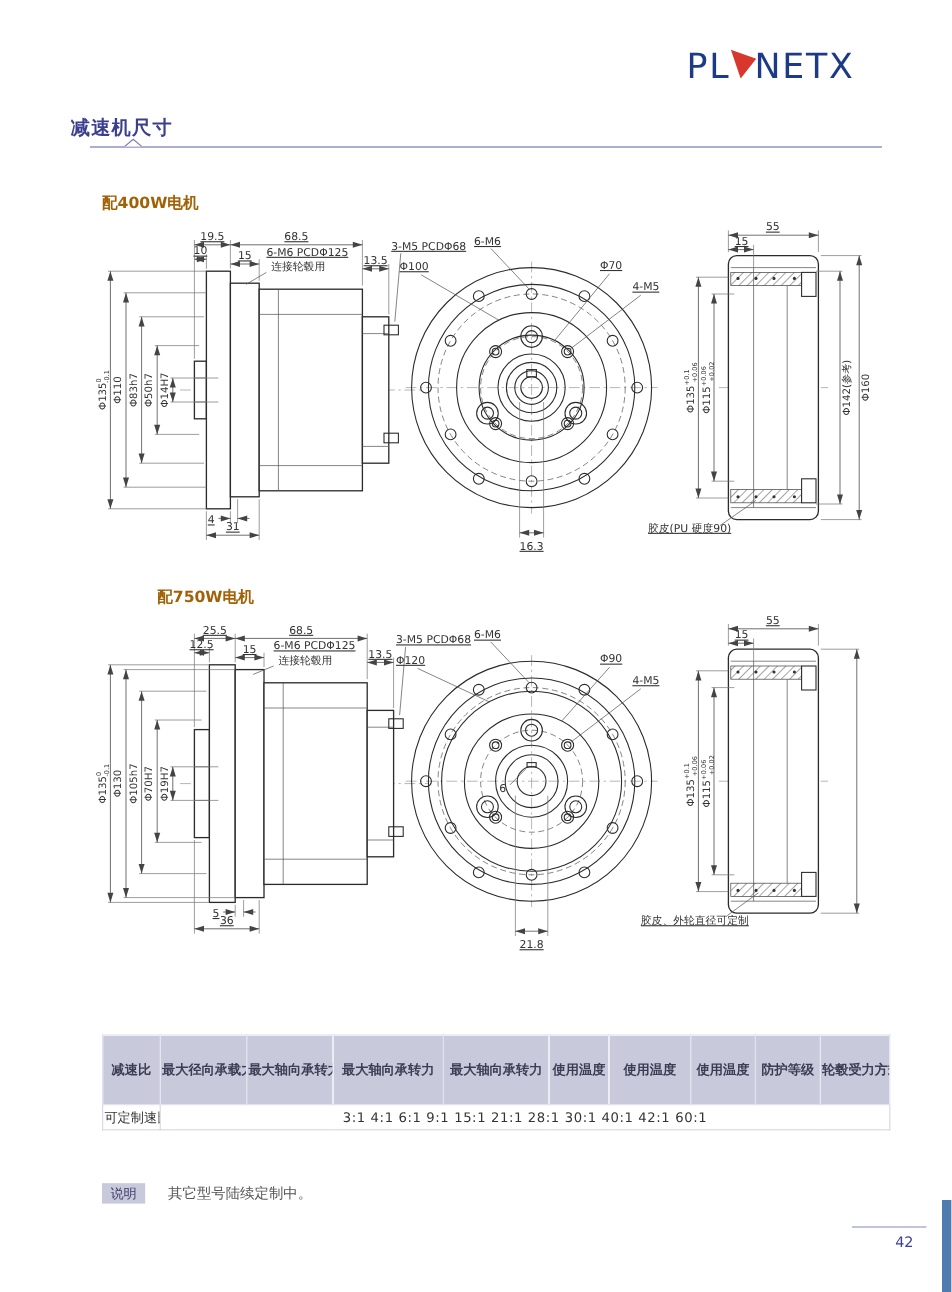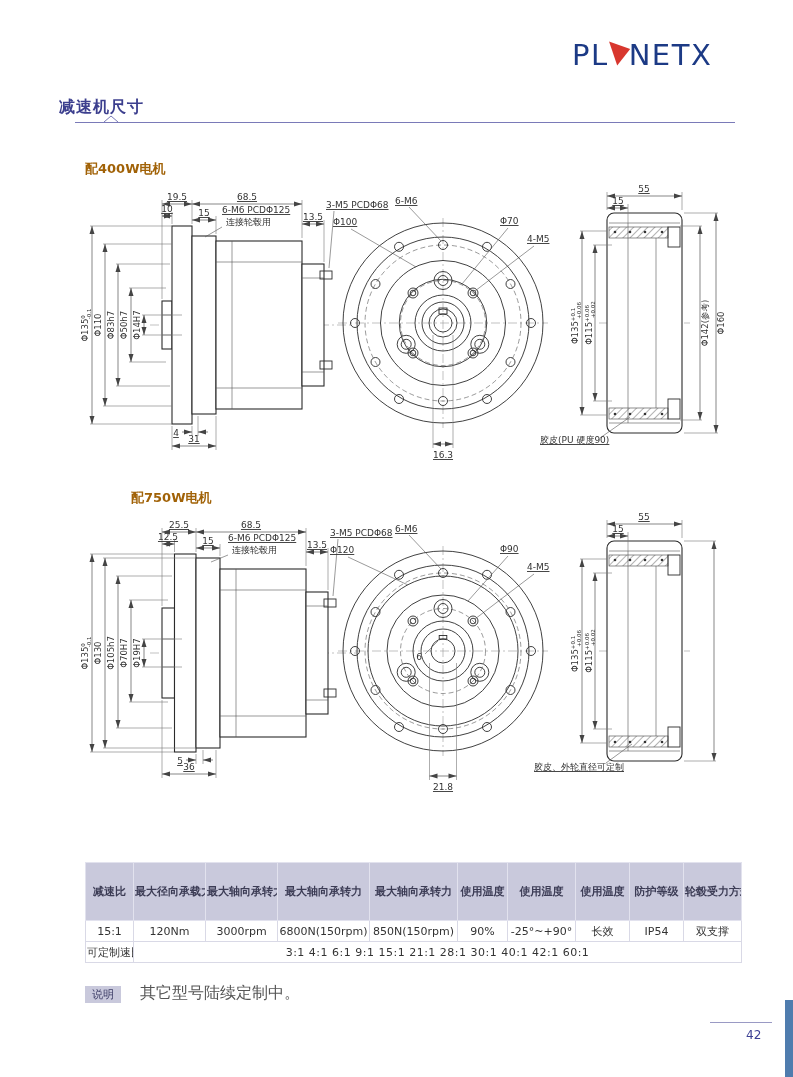--- a/index.html
+++ b/index.html
@@ -43,21 +43,21 @@
   
   .spec-table { border-collapse:collapse; table-layout:fixed; width:656px; font-size:11px; color:#333;
                 border:1px solid #c5c5d5; }
   .spec-table th { background:#c9c9dc; color:#3c3c55; font-weight:600; border:1px solid #e2e2ee;
                    padding:21px 1px; text-align:center; white-space:nowrap; overflow:hidden; }
   .spec-table td { border:1px solid #d9d9e6; padding:2.5px 1px; text-align:center; white-space:nowrap; overflow:hidden; }
   .custom-values { white-space:pre; letter-spacing:0.5px; }
 
   .note-badge { display:inline-block; background:#c9c9dc; color:#3c3c66; font-size:11px;
                 padding:1px 7px;margin-top:26px; }
-  .note-text  { font-size:16px; color:#555; margin-left:14px; }
+  .note-text  { font-size:12px; color:#555; margin-left:14px; }
 
   .footer-line { top:1022px; left:710px; width:62px; height:1px; background:#9a9ac4; }
   .page-num    { top:1028px; left:746px; font-size:12px; color:#3b3f94;text-align:right; }
   .edge-strip  { top:1000px; left:785px; width:8px; height:77px; background:#4f7cae; }
 </style>
 </head>
 <body>
 
 <div class="abs logo"><span>PL</span><span class="logo-a">A</span><span>NETX</span></div>
 
@@ -477,32 +477,20 @@
       <th>最大轴向承转力</th>
       <th>使用温度</th>
       <th>使用温度</th>
       <th>使用温度</th>
       <th>防护等级</th>
       <th>轮毂受力方式</th>
     </tr>
   </thead>
   <tbody>
     <tr>
-      <td>15:1</td>
-      <td>120Nm</td>
-      <td>3000rpm</td>
-      <td>6800N(150rpm)</td>
-      <td>850N(150rpm)</td>
-      <td>90%</td>
-      <td>-25°~+90°</td>
-      <td>长效</td>
-      <td>IP54</td>
-      <td>双支撑</td>
-    </tr>
-    <tr>
       <td>可定制速比</td>
       <td class="custom-values" colspan="9">3:1  4:1  6:1  9:1  15:1  21:1  28:1  30:1  40:1  42:1  60:1</td>
     </tr>
   </tbody>
 </table>
 
 <div class="abs" style="top:960px;left:85px;">
   <span class="note-badge">说明</span>
   <span class="note-text">其它型号陆续定制中。</span>
 </div>

